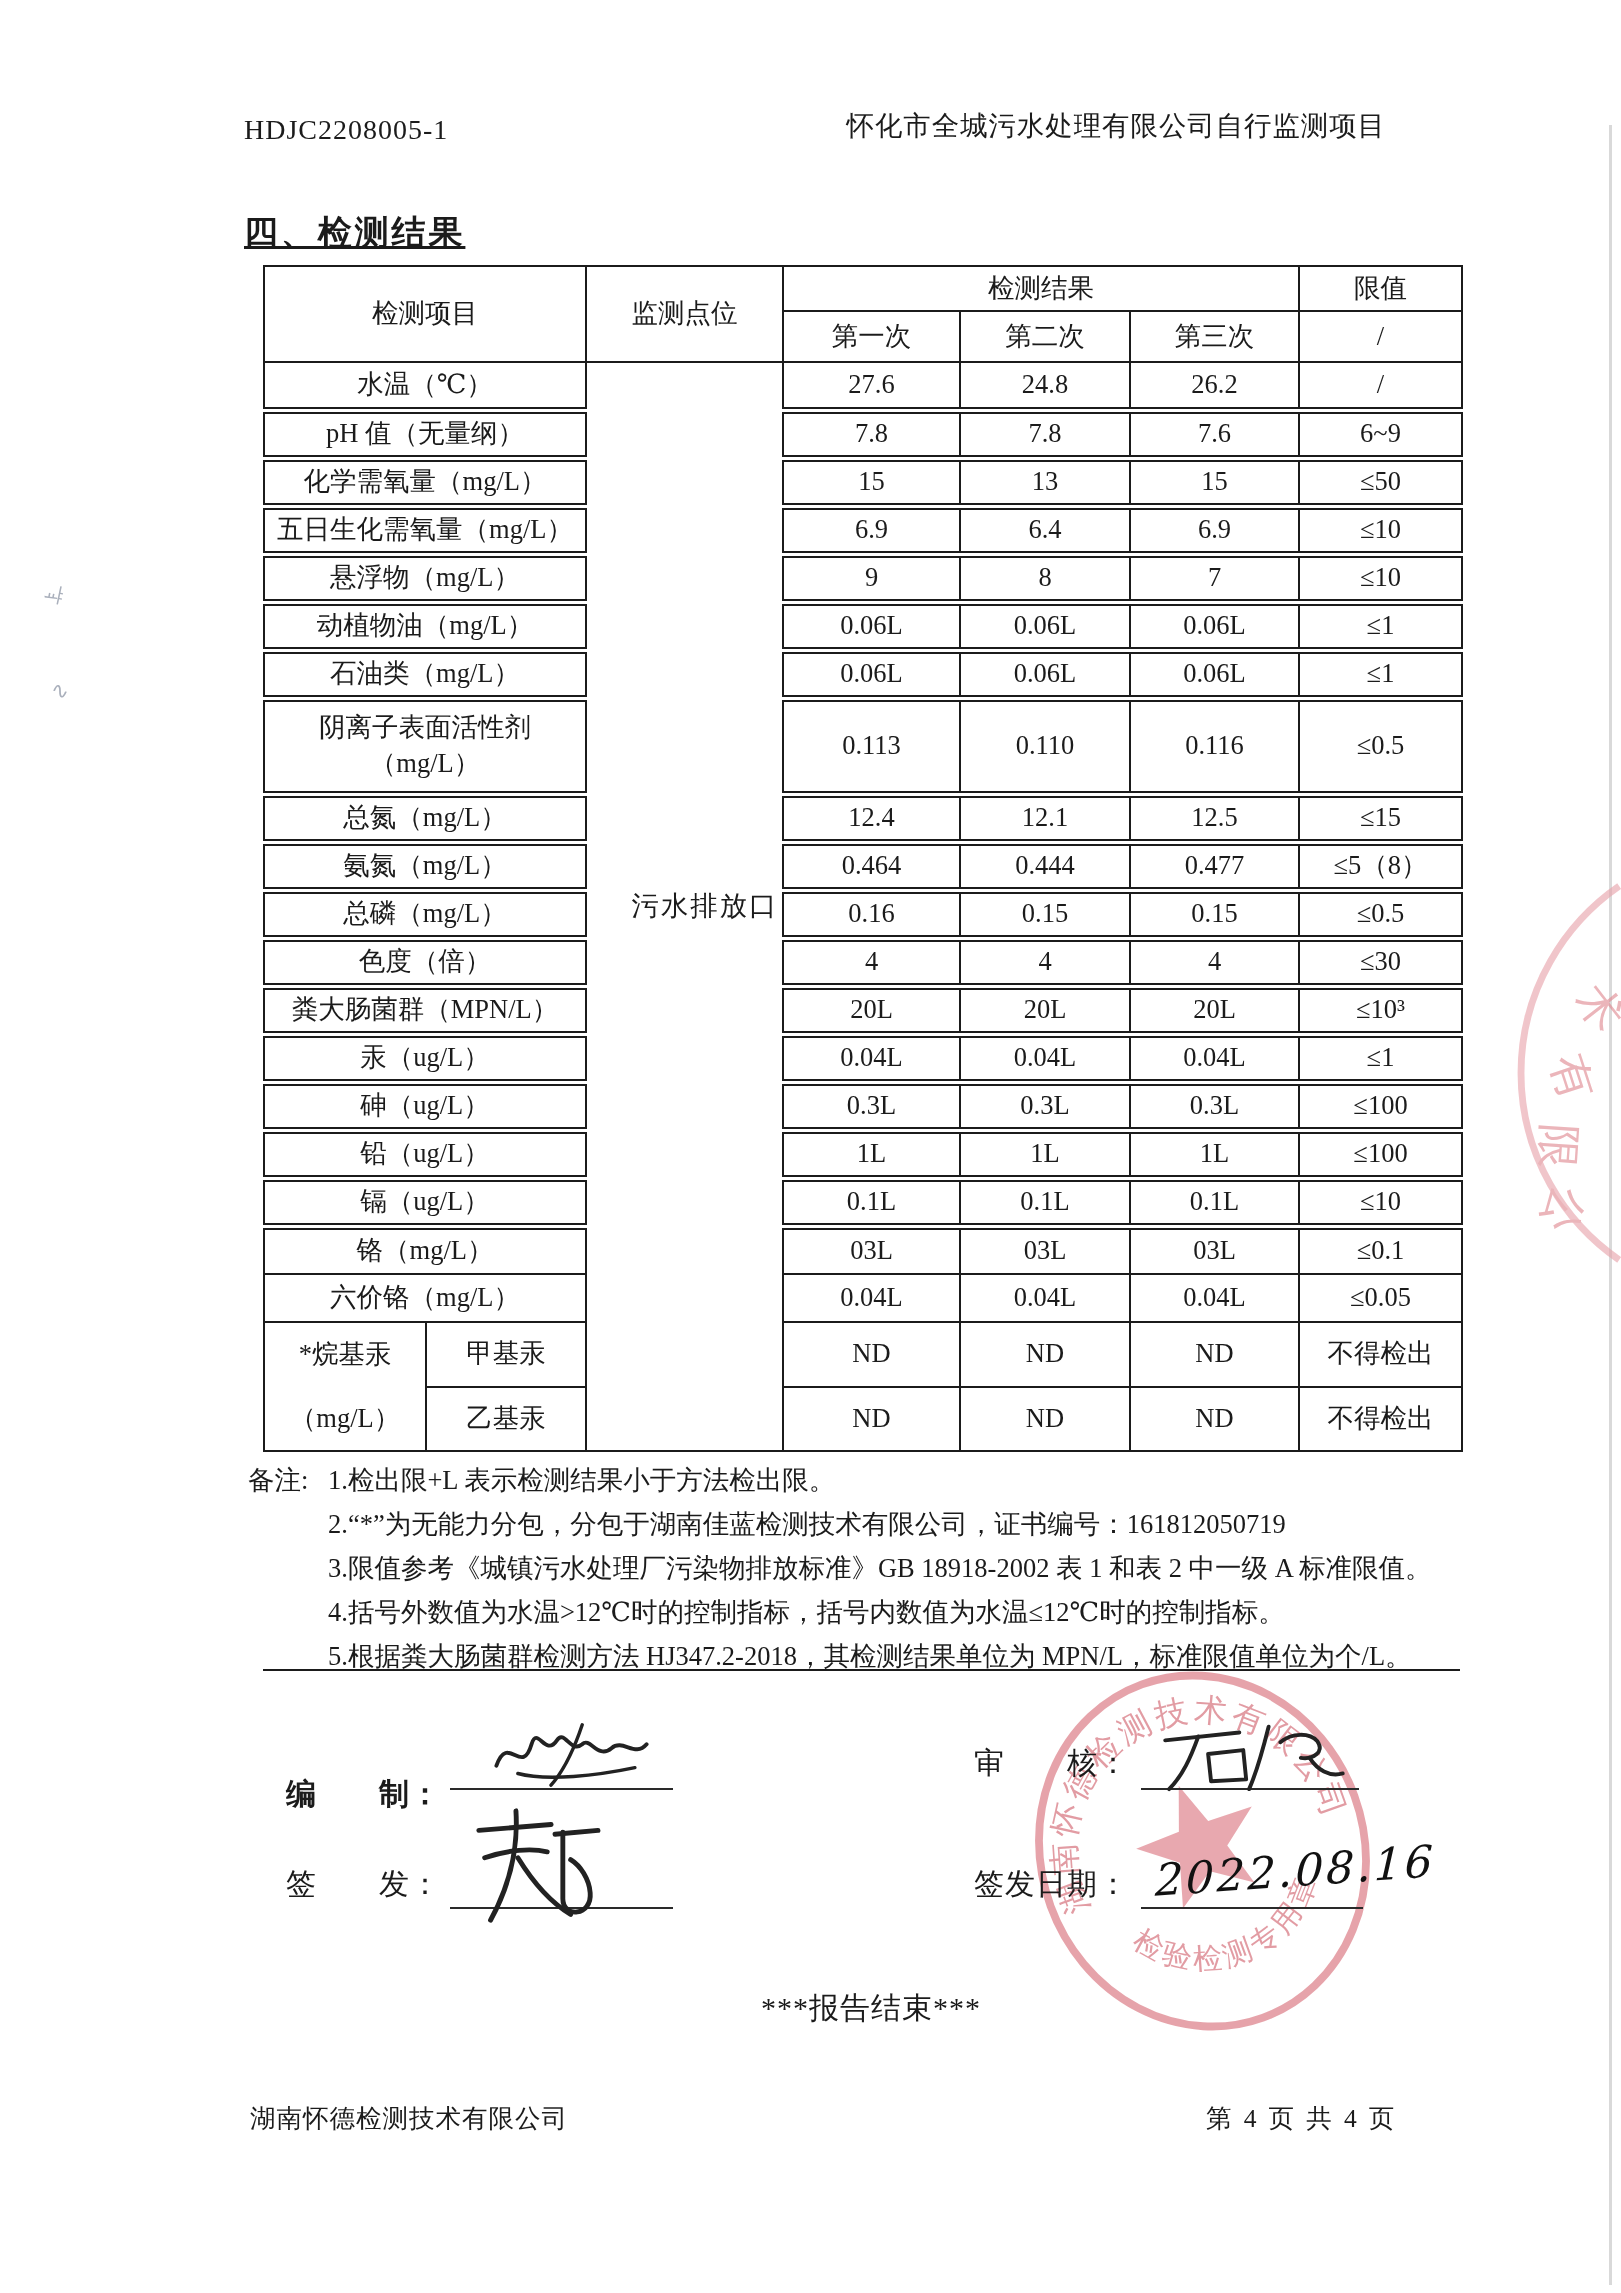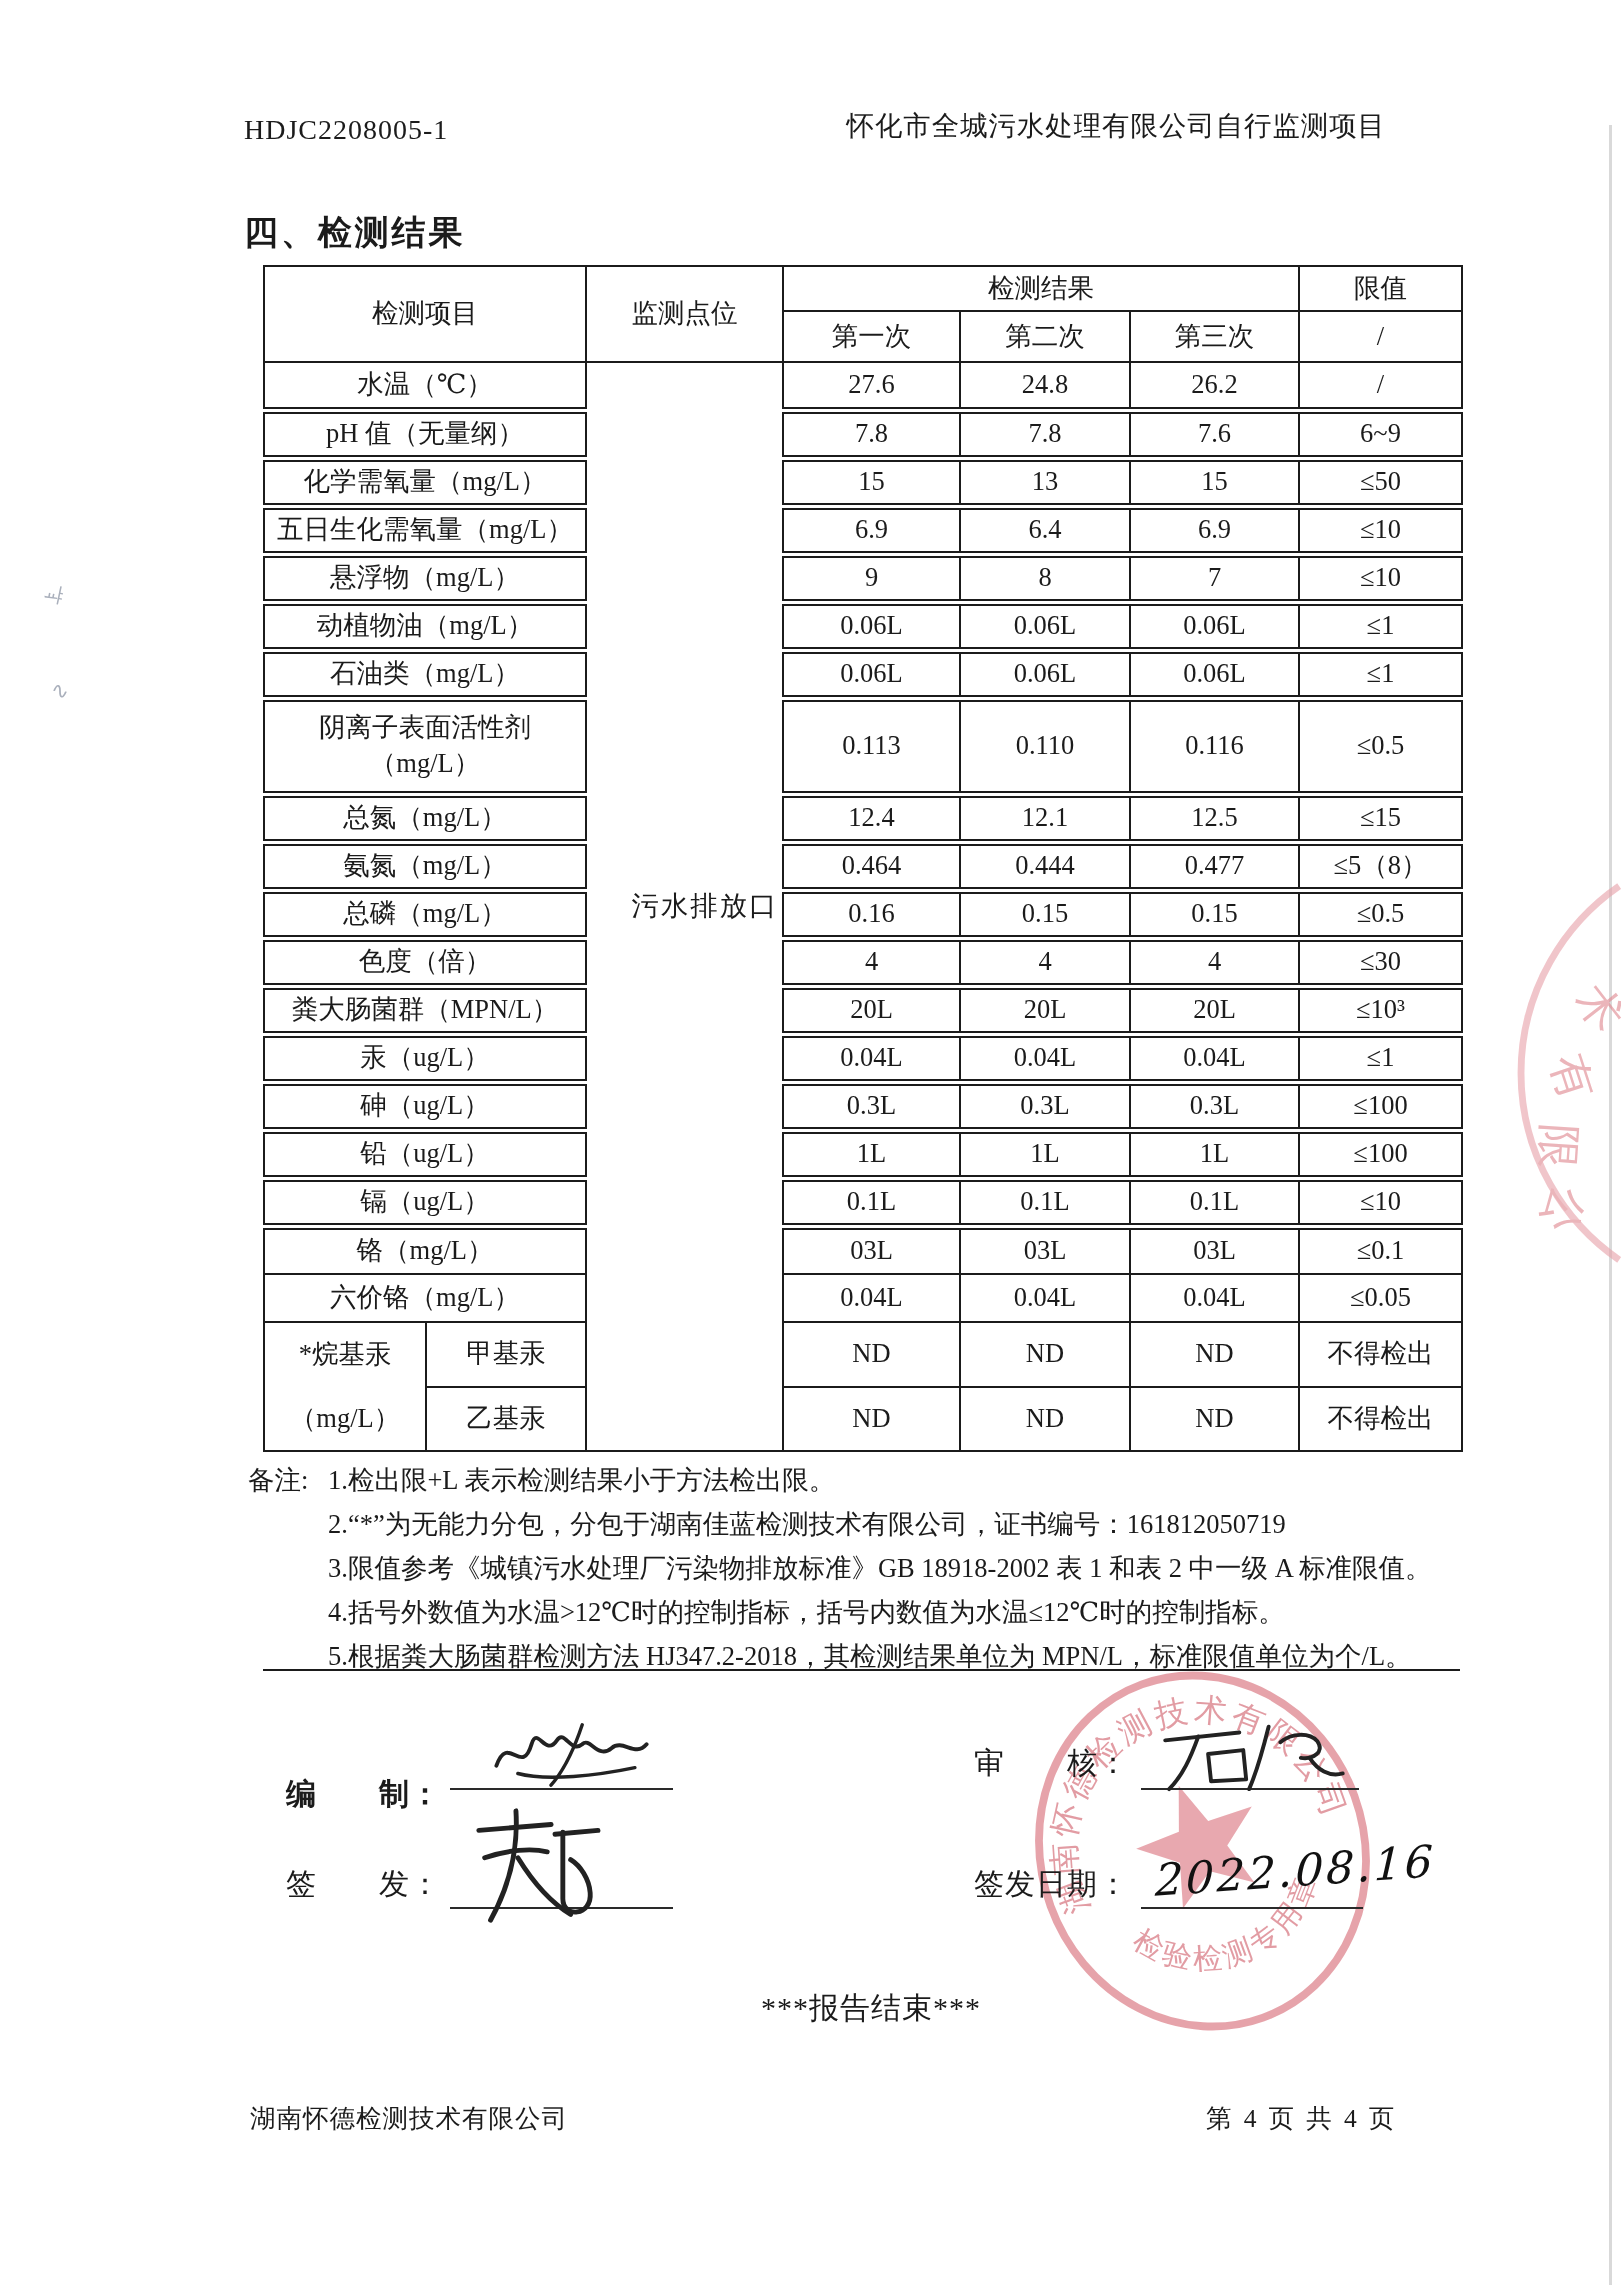--- a/index.html
+++ b/index.html
@@ -5,21 +5,21 @@
   html,body{margin:0;padding:0;background:#9a9a9a;}
   .page{
     position:relative;width:1621px;height:2294px;background:#ffffff;
     font-family:"Liberation Serif","DejaVu Serif",serif;color:#1b1b1b;
     overflow:hidden;
   }
   .abs{position:absolute;}
   
   .doc-number{left:244px;top:114px;font-size:28px;letter-spacing:1px;}
   .header-title{right:235px;top:108px;font-size:27.4px;letter-spacing:1px;}
-  .section-title{left:244px;top:210px;font-size:34px;font-weight:bold;letter-spacing:2.9px;}
+  .section-title{left:244px;top:210px;font-size:34px;font-weight:bold;letter-spacing:2.9px;text-decoration:underline;}
   
   .table-wrap{left:263px;top:265px;}
   table{border-collapse:collapse;table-layout:fixed;width:1197px;border:2.9px solid #1b1b1b;}
   th,td{
     border:2px solid #1b1b1b;text-align:center;vertical-align:middle;
     padding:0 2px;font-size:26.5px;font-weight:normal;white-space:pre-line;line-height:1.35;
   }
   thead tr.h1{height:45px;}
   thead tr.h2{height:51px;}
   tbody tr{height:48px;}

